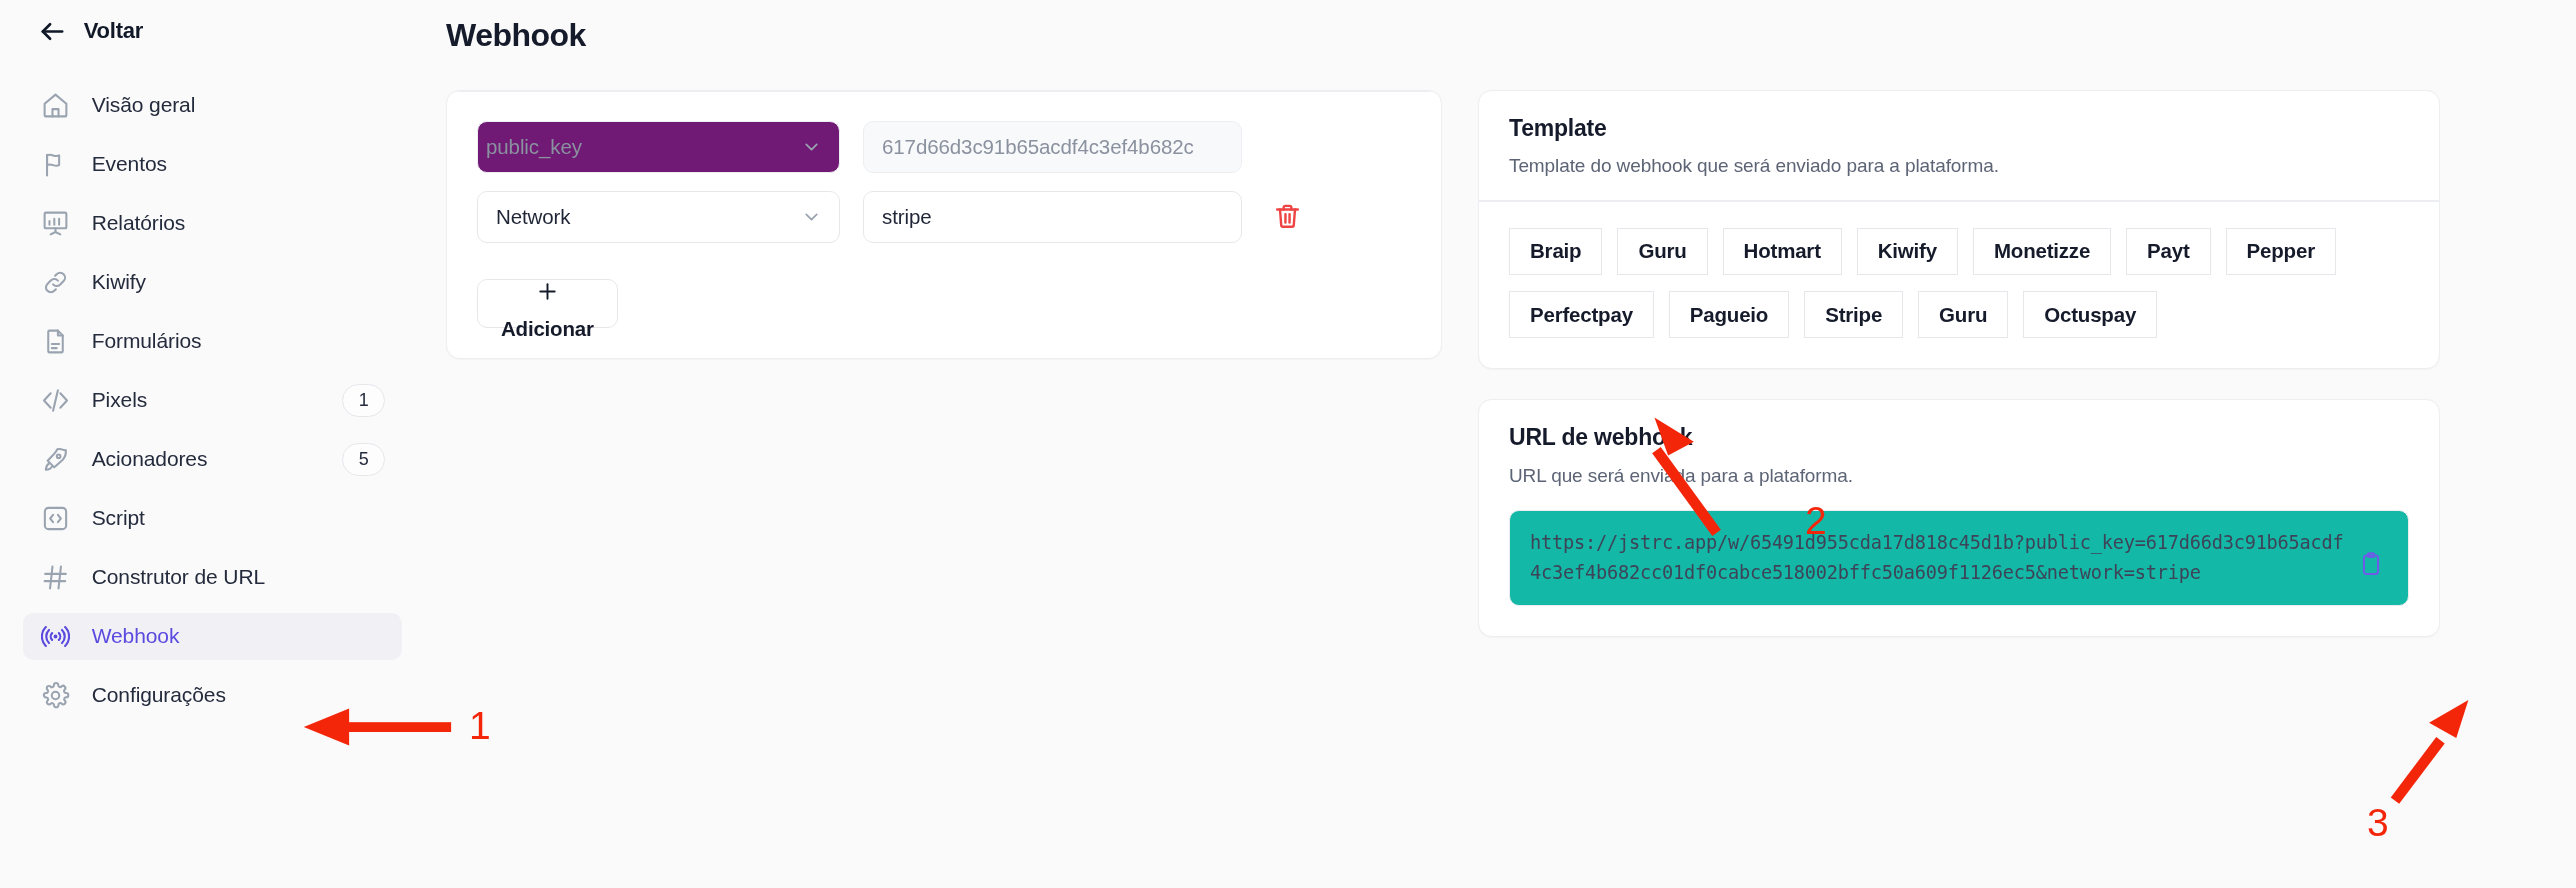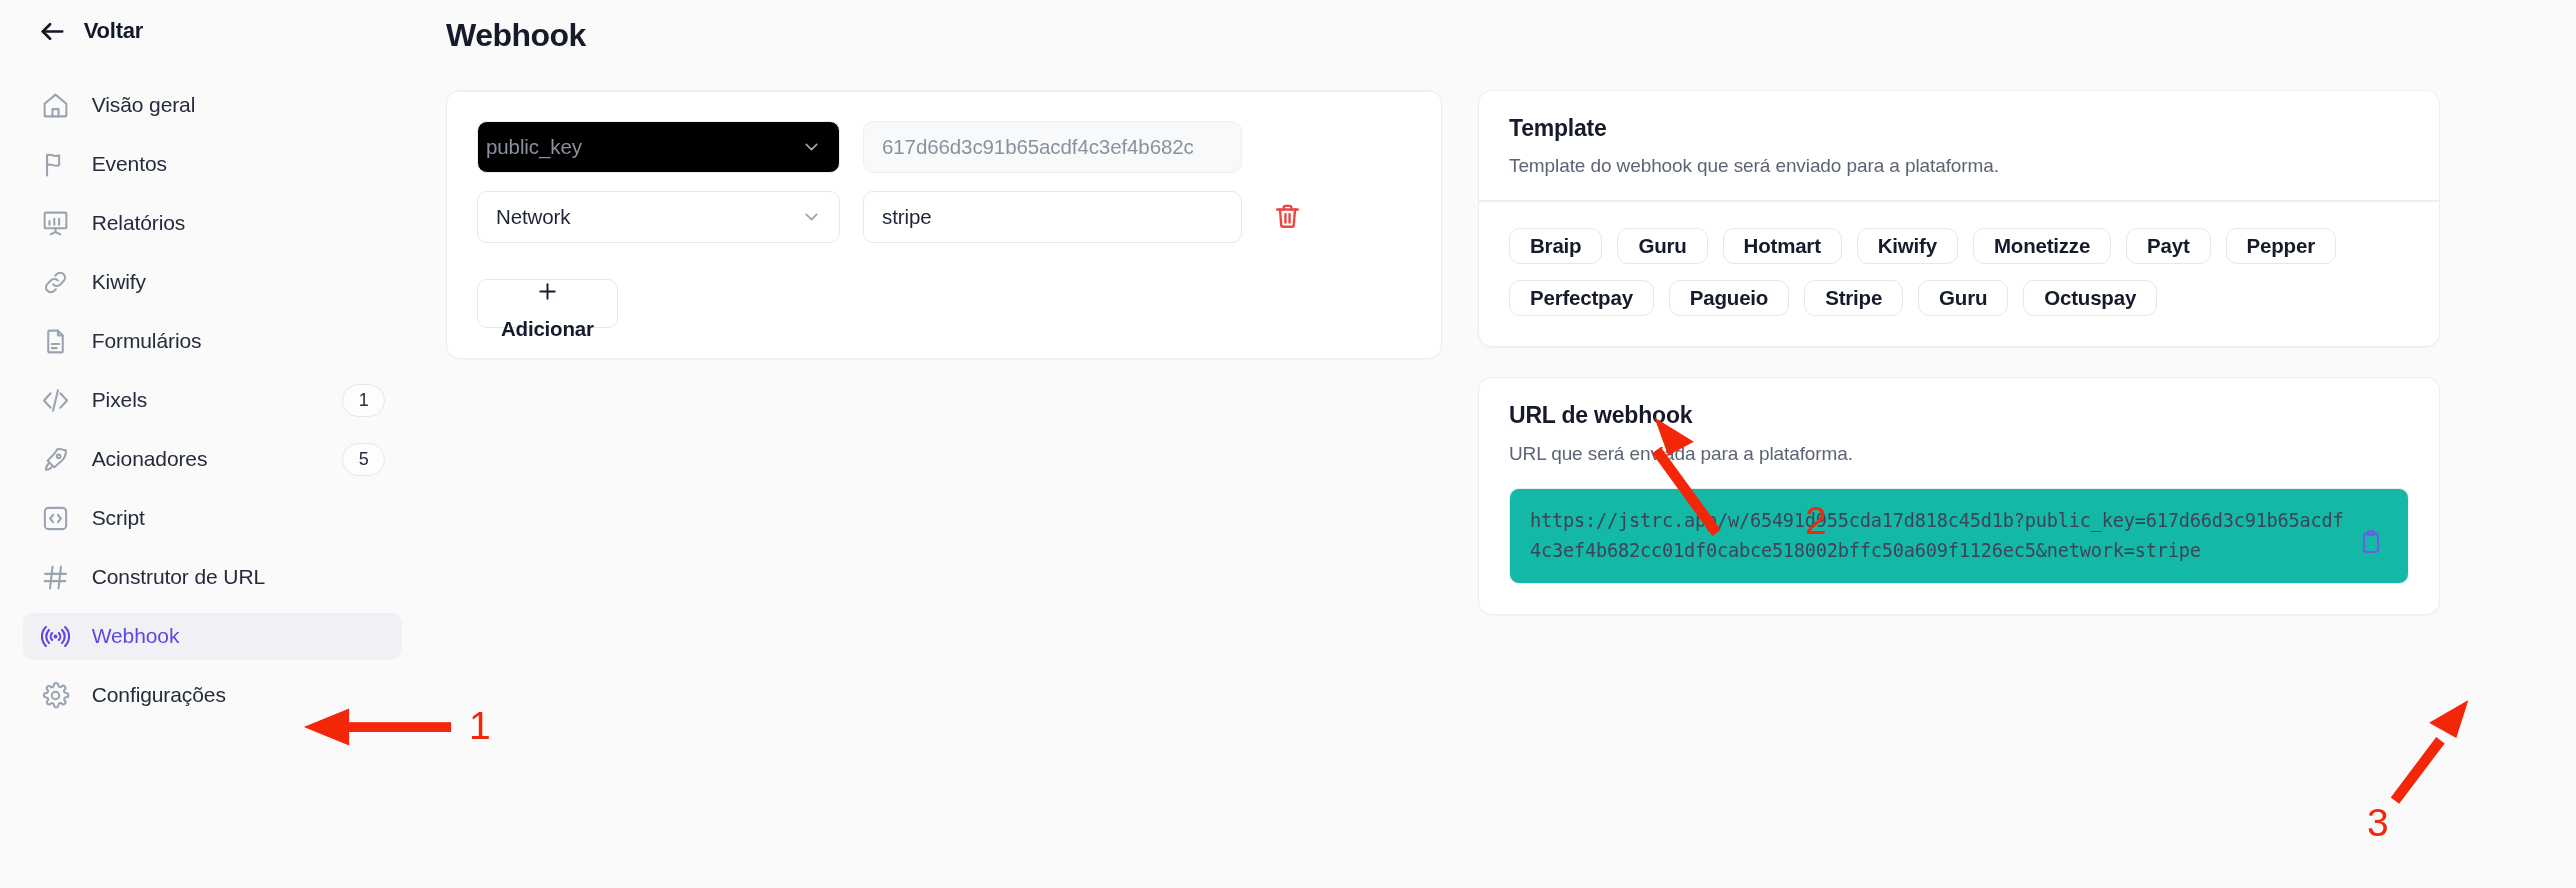--- a/index.html
+++ b/index.html
@@ -154,21 +154,21 @@
     width: 363px;
     height: 52px;
     border: 1.2px solid #e6e7eb;
     border-radius: 10px;
     background: #ffffff;
     display: flex;
     align-items: center;
     padding: 0 18px;
     cursor: pointer;
   }
-  .select.disabled { background: #000000; border-color: #eceef1; padding-left: 8px; }
+  .select.disabled { background: #701a75; border-color: #eceef1; padding-left: 8px; }
   .select-value {
     font-size: 20.5px;
     color: #1f2536;
     letter-spacing: -0.1px;
   }
   .select.disabled .select-value { color: #8a919f; }
   .chev {
     position: absolute;
     right: 16.7px;
     top: 50%;
@@ -229,24 +229,24 @@
   }
 
   
   .chip-wrap {
     display: flex;
     flex-wrap: wrap;
     gap: 16.7px 15px;
     padding: 26px 30px 30px 30px;
   }
   .chip {
-    height: 36px;
+    height: 47px;
     padding: 0 20px;
     border: 1.2px solid #e6e7eb;
-    border-radius: 11px;
+    border-radius: 0;
     background: #fff;
     display: flex;
     align-items: center;
     justify-content: center;
     font-size: 20.5px;
     font-weight: 700;
     color: #161b2b;
     letter-spacing: -0.2px;
     cursor: pointer;
     white-space: nowrap;

